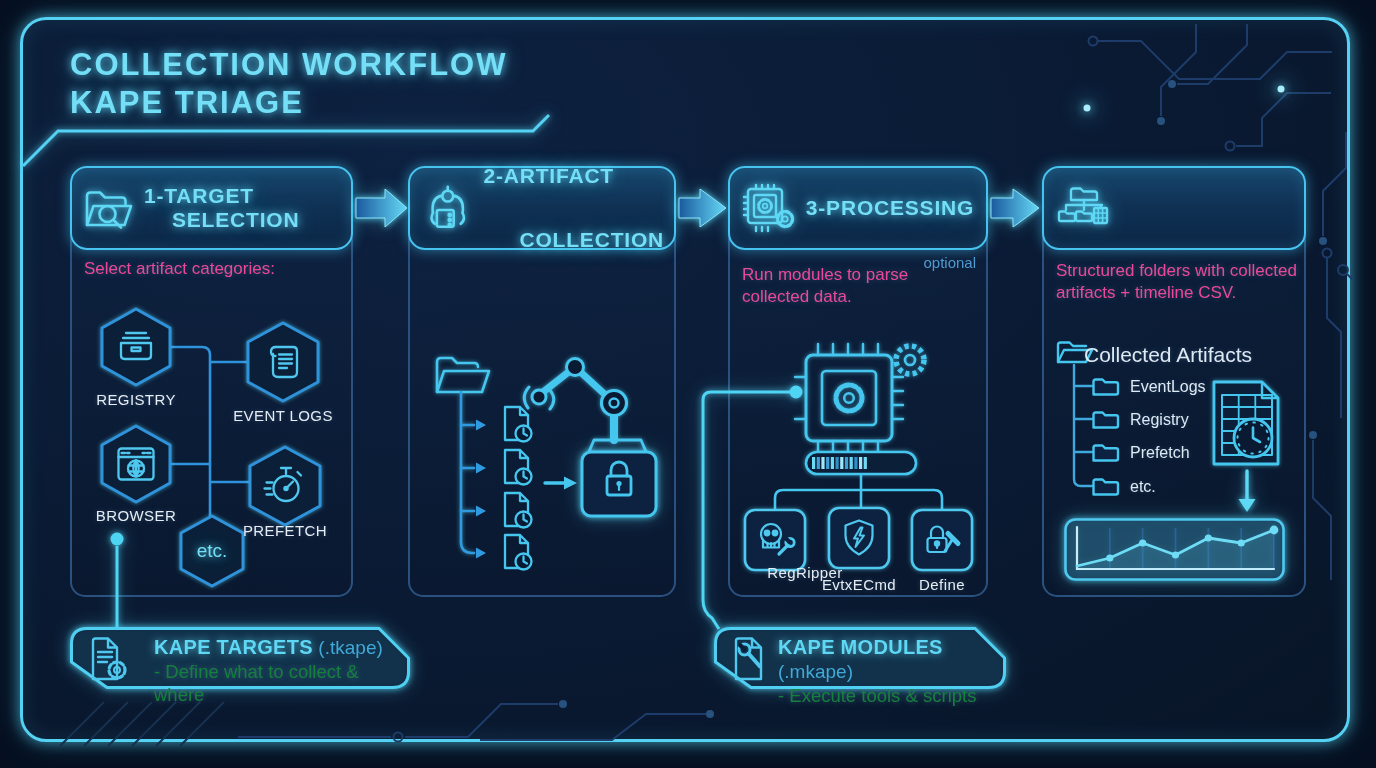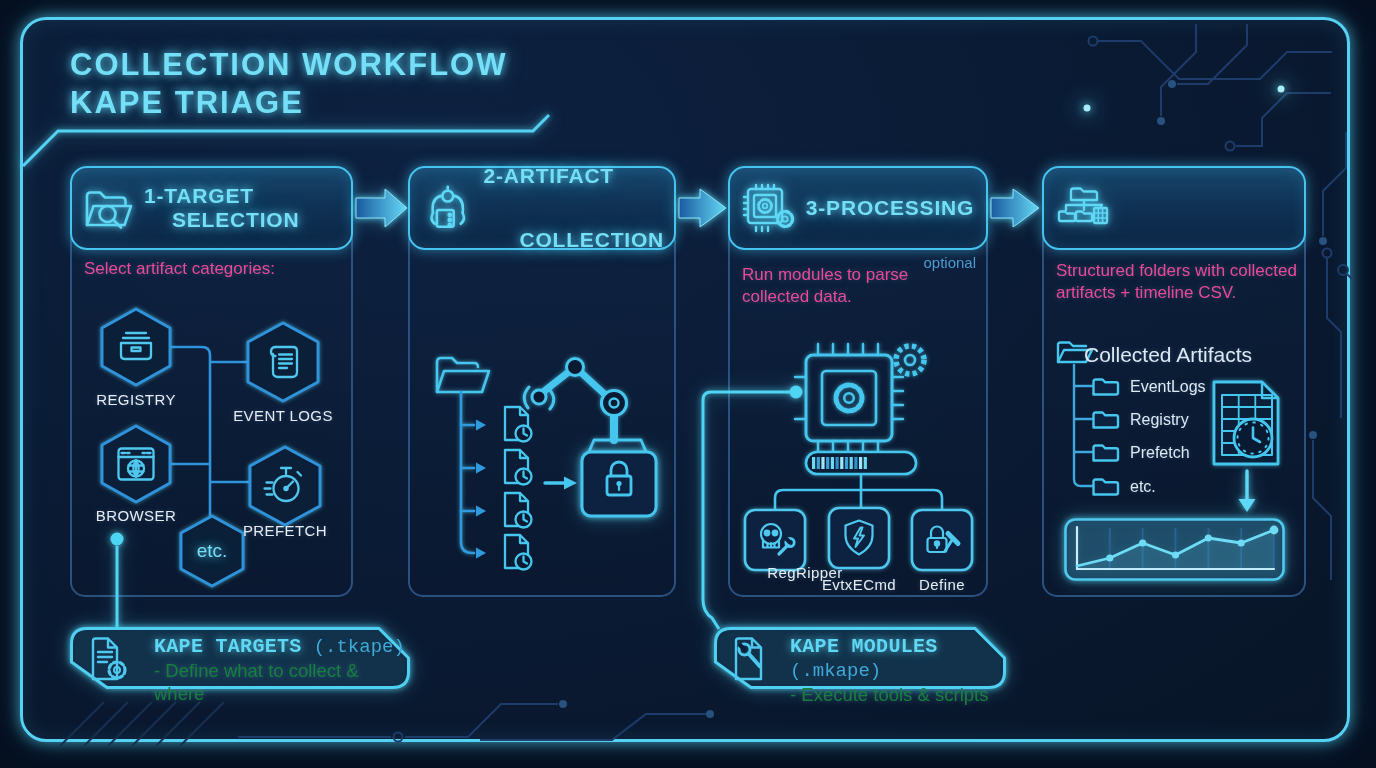--- a/index.html
+++ b/index.html
@@ -33,21 +33,21 @@
     text-shadow:0 0 6px rgba(160,210,255,.25);}
   .small-label{position:absolute;color:#e6edf4;font-size:15px;letter-spacing:.4px;text-align:center;
     text-shadow:0 0 5px rgba(160,210,255,.25);}
   .tree-label{position:absolute;color:#dde9f3;font-size:16px;text-shadow:0 0 5px rgba(160,210,255,.22);}
   .optional{position:absolute;color:#4f9bd0;font-size:15px;}
   .etc-text{position:absolute;font-size:19px;font-weight:normal;}
   .callout{position:absolute;height:62px;z-index:4;}
   .callout-shape{position:absolute;left:0;top:0;}
   .callout-icon{position:absolute;}
   .callout-text{position:absolute;top:8px;}
-  .callout-line1{font-size:20px;line-height:24px;font-family:Liberation Mono, monospace;}
+  .callout-line1{font-size:20px;line-height:24px;}
   .callout-title{font-weight:bold;color:#5fd8f5;text-shadow:0 0 8px rgba(95,216,245,.8);letter-spacing:.3px;}
   .callout-filetype{color:#3fa9d8;font-size:19px;}
   .callout-desc{font-size:18.5px;line-height:23px;color:#15803d;text-shadow:0 0 6px rgba(160,210,255,.25);}
   .decor path,.decor circle{stroke:#1d3c69;stroke-width:2;fill:none;}
   .decor .hatch{stroke:#16304f;}
   .decor .nodeF{fill:#27517f;stroke:none;}
   .decor .glowdot{fill:#a9ecfb;stroke:none;
     filter:drop-shadow(0 0 5px #5fd8f5) drop-shadow(0 0 11px #5fd8f5);}
 </style>
 </head>
@@ -443,19 +443,19 @@
       <path d="M17,1.5 H261 L290.5,31 V45 Q290.5,60.5 274,60.5 H37 L1.5,35 V17 Q1.5,1.5 17,1.5 Z" stroke="#4fd0f2" stroke-width="3" fill="rgba(11,32,56,.88)"></path>
     </svg>
     <svg class="callout-icon" style="left:14px;top:8px;" width="50" height="48" viewBox="0 0 50 48">
       <g stroke="#4fc8ef" stroke-width="2.4" fill="none" stroke-linecap="round" stroke-linejoin="round">
         <path d="M8,44 V6 Q8,3.5 10.5,3.5 H24 L33,12.5 V44 Z M24,3.5 V12.5 H33"></path>
         <circle cx="16.5" cy="14.5" r="5.5" stroke-width="3"></circle>
         <path d="M12.5,10.5 L16.5,14.5" stroke="#0b2038" stroke-width="4.5"></path>
         <path d="M20.5,18.5 L32,31.5" stroke-width="4"></path>
       </g>
     </svg>
-    <div class="callout-text" style="left:76px;">
+    <div class="callout-text" style="left:64px;">
       <div class="callout-line1"><span class="callout-title">KAPE MODULES</span> <span class="callout-filetype">(.mkape)</span></div>
       <div class="callout-desc">- Execute tools &amp; scripts</div>
     </div>
   </div>
 
 </div>
 
 </body></html>

